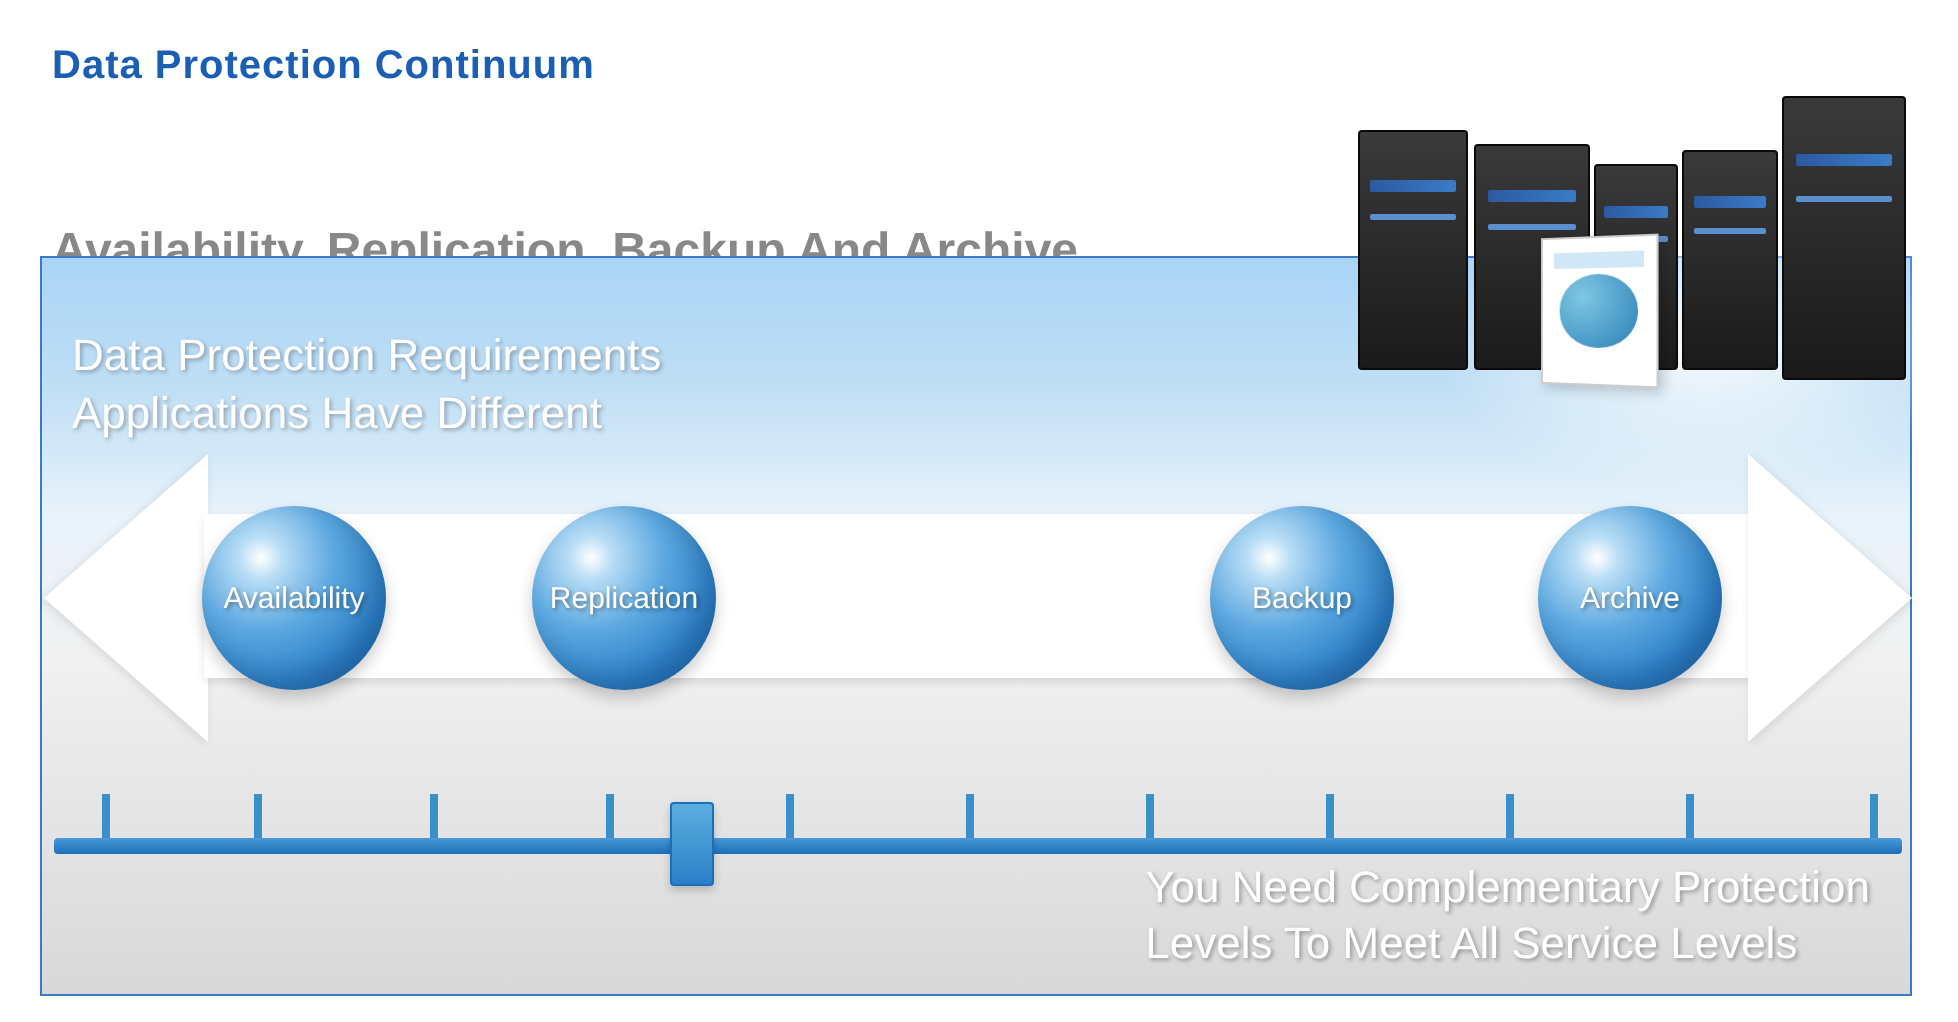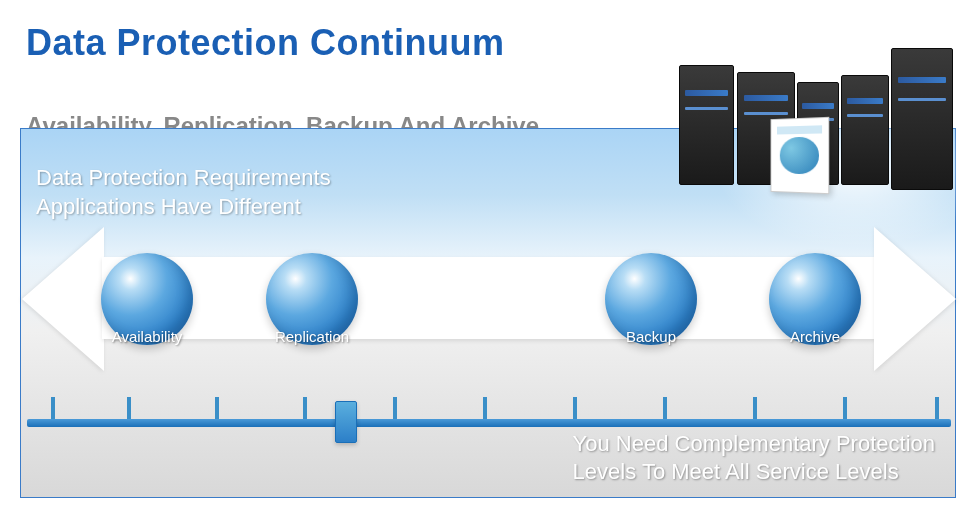--- a/index.html
+++ b/index.html
@@ -8,21 +8,21 @@
   height: 511px;
   font-family: "Segoe UI", Tahoma, Arial, sans-serif;
   background: #fff;
   position: relative;
   overflow: hidden;
 }
 .title {
   position: absolute;
   left: 26px;
   top: 22px;
-  font-size: 36px;
+  font-size: 20px;
   font-weight: 600;
   color: #1a5fb4;
   letter-spacing: 0.5px;
 }
 .subtitle {
   position: absolute;
   left: 26px;
   top: 68px;
   font-size: 24px;
   font-weight: 700;
@@ -169,21 +169,21 @@
   height: 92px;
   border-radius: 50%;
   background: radial-gradient(circle at 32% 28%,
     #ffffff 0%,
     #b8ddf5 12%,
     #5ca8e0 40%,
     #2c7fc8 70%,
     #1a5fa8 100%);
   box-shadow: 0 4px 8px rgba(0,0,0,0.2), inset -6px -6px 12px rgba(0,0,0,0.15);
   display: flex;
-  align-items: flex-end;
+  align-items: center;
   justify-content: center;
   color: #fff;
   font-size: 15px;
   text-shadow: 1px 1px 2px rgba(0,0,0,0.4);
   z-index: 4;
 }
 .timeline {
   position: absolute;
   left: 6px;
   bottom: 70px;

